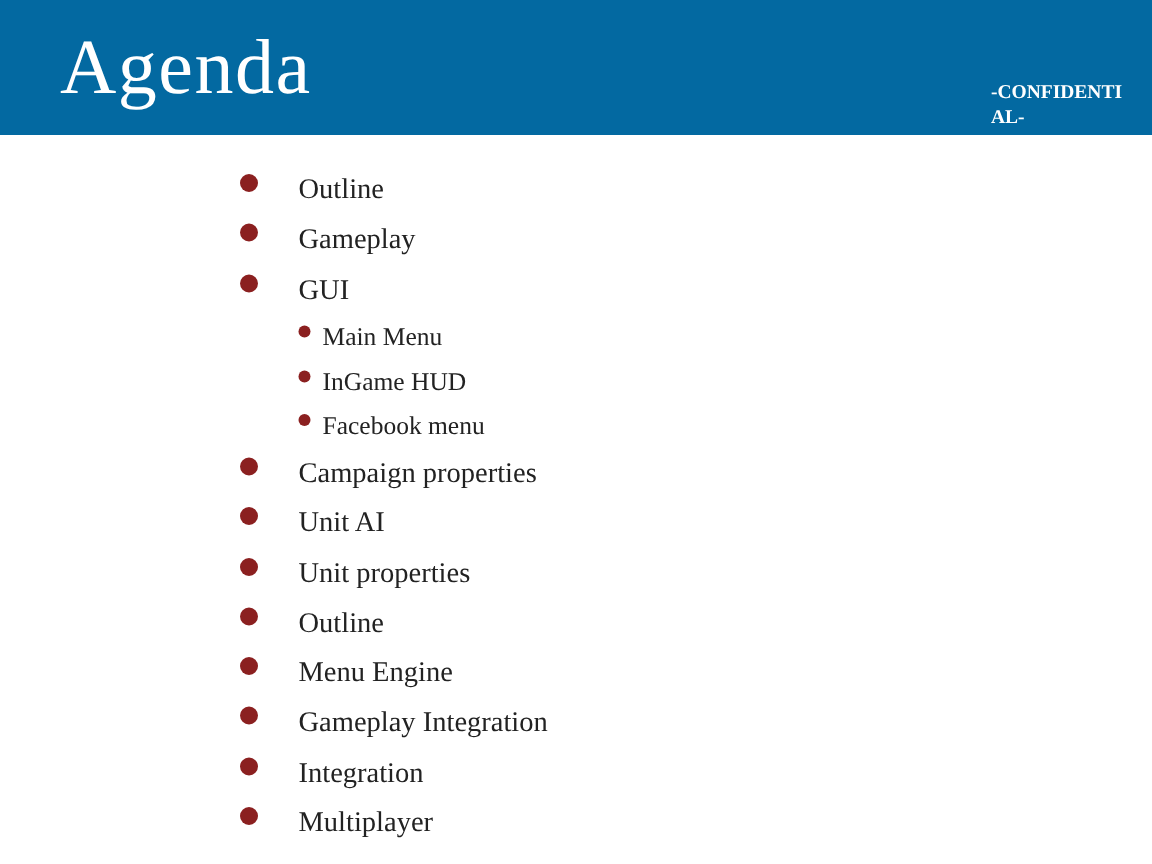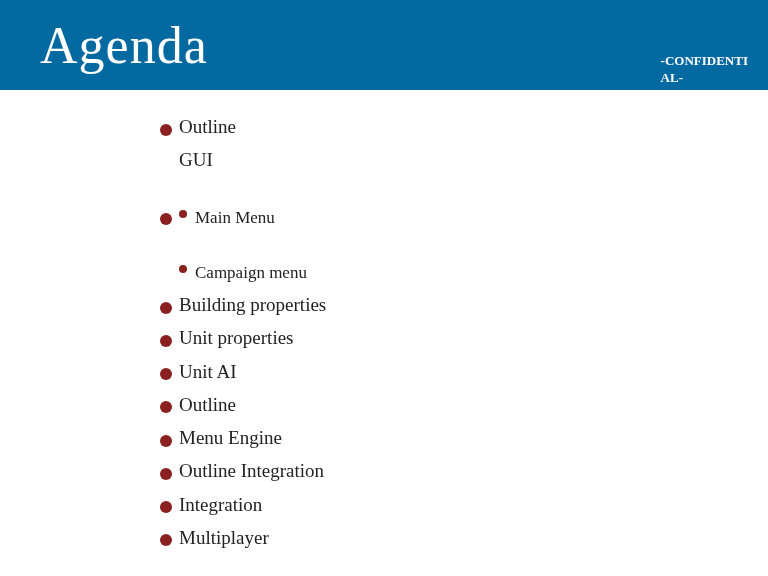--- a/index.html
+++ b/index.html
@@ -51,22 +51,22 @@
 
     .agenda-list {
       list-style: none;
       font-size: 19px;
       color: #222222;
       line-height: 1.75;
     }
 
     .agenda-list li {
       display: flex;
-      align-items: center;
-      gap: 7px;
+      align-items: flex-start;
+      gap: 27px;
     }
 
     .bullet-outer {
       margin-top: 6px;
       width: 12px;
       height: 12px;
       min-width: 12px;
       border-radius: 50%;
       background-color: #8B2020;
     }
@@ -85,21 +85,20 @@
       padding-left: 0;
       font-size: 17px;
       color: #222222;
       line-height: 1.75;
     }
 
     .sub-list li {
       display: flex;
       align-items: flex-start;
       gap: 8px;
-      margin-top: 26px;
     }
   </style>
 </head>
 <body>
 
 <div class="header">
   <span class="header-title">Agenda</span>
   <div class="confidential">
     <span>-CONFIDENTI</span><br>
     <span>AL-</span>
@@ -107,54 +106,62 @@
 </div>
 
 <div class="content">
   <ul class="agenda-list" id="agenda-list">
   <li>
         <div class="bullet-outer"></div>
         <span>Outline</span>
       </li>
       <li>
         <div class="bullet-outer"></div>
+        <span>Gameplay</span>
+      </li>
+      <li>
+        <div class="bullet-outer"></div>
         <div><span>GUI</span><ul class="sub-list">
             <li>
               <div class="bullet-inner"></div>
               <span>Main Menu</span>
             </li>
             <li>
               <div class="bullet-inner"></div>
-              <span>Campaign menu</span>
+              <span>InGame HUD</span>
+            </li>
+            <li>
+              <div class="bullet-inner"></div>
+              <span>Facebook menu</span>
             </li>
           </ul></div>
       </li>
       <li>
         <div class="bullet-outer"></div>
-        <span>Building properties</span>
+        <span>Campaign properties</span>
+      </li>
+      <li>
+        <div class="bullet-outer"></div>
+        <span>Unit AI</span>
       </li>
       <li>
         <div class="bullet-outer"></div>
         <span>Unit properties</span>
-      </li>
-      <li>
-        <div class="bullet-outer"></div>
-        <span>Unit AI</span>
       </li>
       <li>
         <div class="bullet-outer"></div>
         <span>Outline</span>
       </li>
       <li>
         <div class="bullet-outer"></div>
         <span>Menu Engine</span>
       </li>
       <li>
         <div class="bullet-outer"></div>
-        <span>Outline Integration</span>
+        <span>Gameplay Integration</span>
       </li>
       <li>
         <div class="bullet-outer"></div>
         <span>Integration</span>
       </li>
       <li>
         <div class="bullet-outer"></div>
         <span>Multiplayer</span>
       </li>
     </ul>

